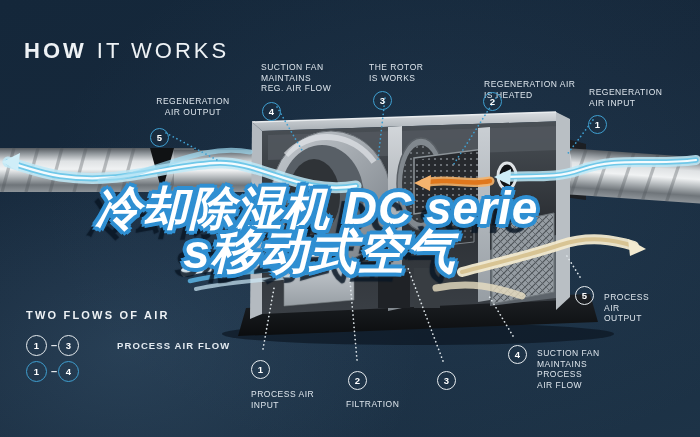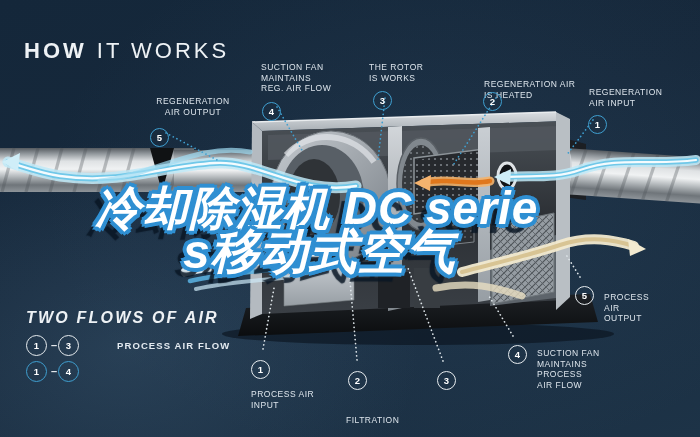--- a/index.html
+++ b/index.html
@@ -24,22 +24,22 @@
   .title{position:absolute;left:24px;top:26px;color:#eef2f5;font-size:22px;letter-spacing:3px;white-space:nowrap;}
   .title .b{font-weight:800;}
   .title .l{font-weight:300;margin-left:10px;}
   .co-label{position:absolute;color:#dde5ec;font-size:8.5px;line-height:10.5px;
             font-weight:400;letter-spacing:.5px;white-space:pre-line;}
   .co-circle{position:absolute;width:19px;height:19px;border-radius:50%;box-sizing:border-box;
              display:flex;align-items:center;justify-content:center;
              color:#fff;font-size:9.5px;font-weight:700;}
   .co-circle.blue{border:1.6px solid #3f9fd0;}
   .co-circle.white{border:1.6px solid #e7ecef;}
-  .legend-head{position:absolute;left:26px;top:297px;color:#eef2f5;font-size:16px;
-               font-weight:700;letter-spacing:2.2px;white-space:nowrap;font-style:italic;}
+  .legend-head{position:absolute;left:26px;top:297px;color:#eef2f5;font-size:11px;
+               font-weight:700;letter-spacing:2.2px;white-space:nowrap;}
   .lg-circle{position:absolute;width:21px;height:21px;border-radius:50%;box-sizing:border-box;
              display:flex;align-items:center;justify-content:center;color:#fff;
              font-size:9.5px;font-weight:700;}
   .lg-circle.white{border:1.7px solid #e7ecef;}
   .lg-circle.blue{border:1.7px solid #3f9fd0;}
   .lg-dash{position:absolute;color:#e7ecef;font-size:11px;font-weight:700;}
   .lg-label{position:absolute;color:#e3eaf0;font-size:9.5px;font-weight:700;letter-spacing:1.1px;white-space:nowrap;}
 </style>
 </head>
 <body>
@@ -234,21 +234,21 @@
 
     <div class="co-label" style="left:589px;top:75px;">REGENERATION
 AIR INPUT</div>
     <div class="co-circle blue" style="left:588px;top:103px;">1</div>
 
     <div class="co-circle white" style="left:251px;top:348px;">1</div>
     <div class="co-label" style="left:251px;top:377px;">PROCESS AIR
 INPUT</div>
 
     <div class="co-circle white" style="left:348px;top:359px;">2</div>
-    <div class="co-label" style="left:346px;top:387px;margin-top:16px;">FILTRATION</div>
+    <div class="co-label" style="left:346px;top:387px;">FILTRATION</div>
 
     <div class="co-circle white" style="left:437px;top:359px;">3</div>
 
     <div class="co-circle white" style="left:508px;top:333px;">4</div>
     <div class="co-label" style="left:537px;top:336px;">SUCTION FAN
 MAINTAINS PROCESS
 AIR FLOW</div>
 
     <div class="co-circle white" style="left:575px;top:274px;">5</div>
     <div class="co-label" style="left:604px;top:280px;">PROCESS AIR

